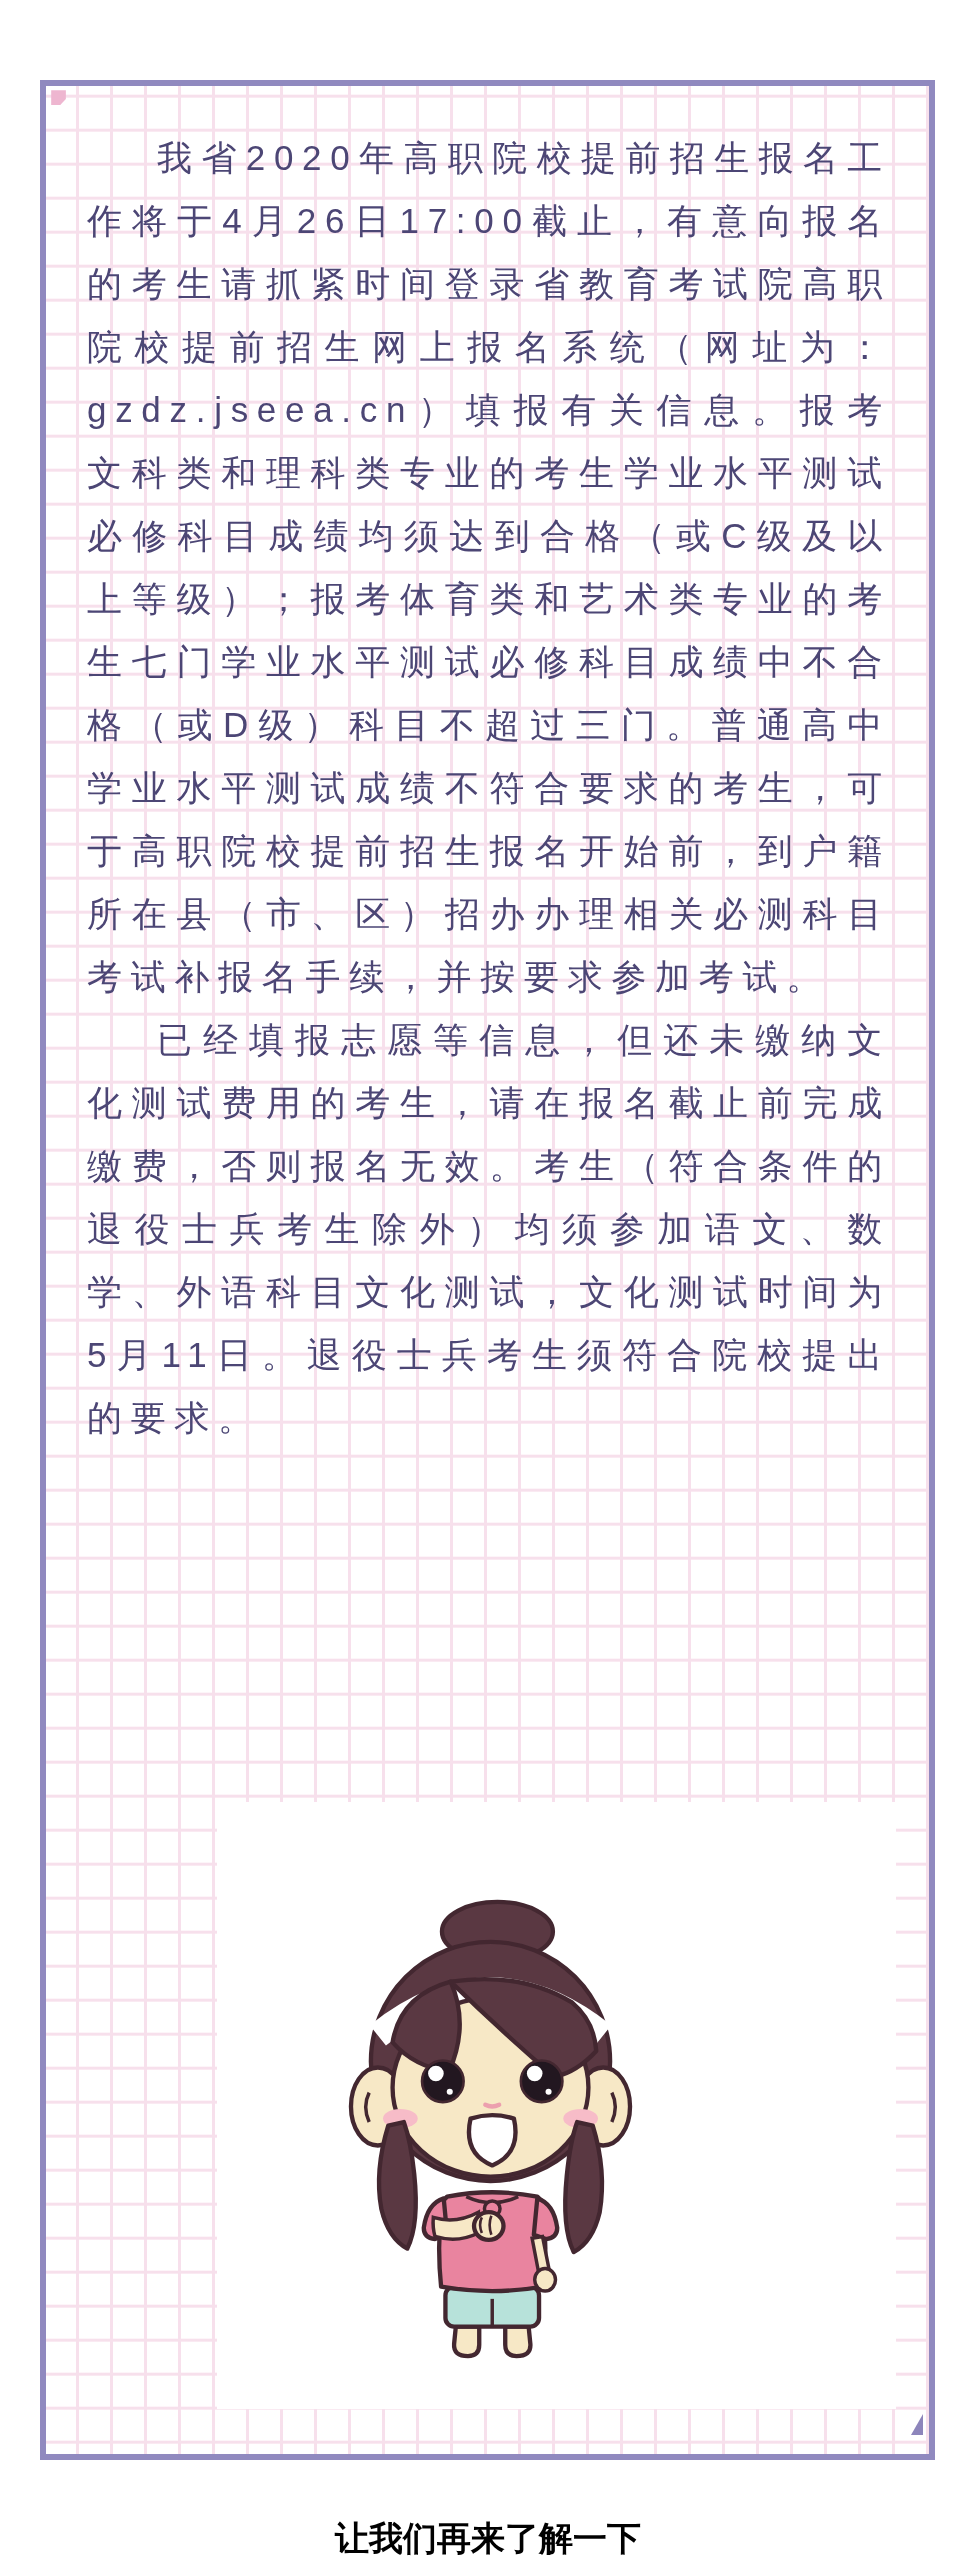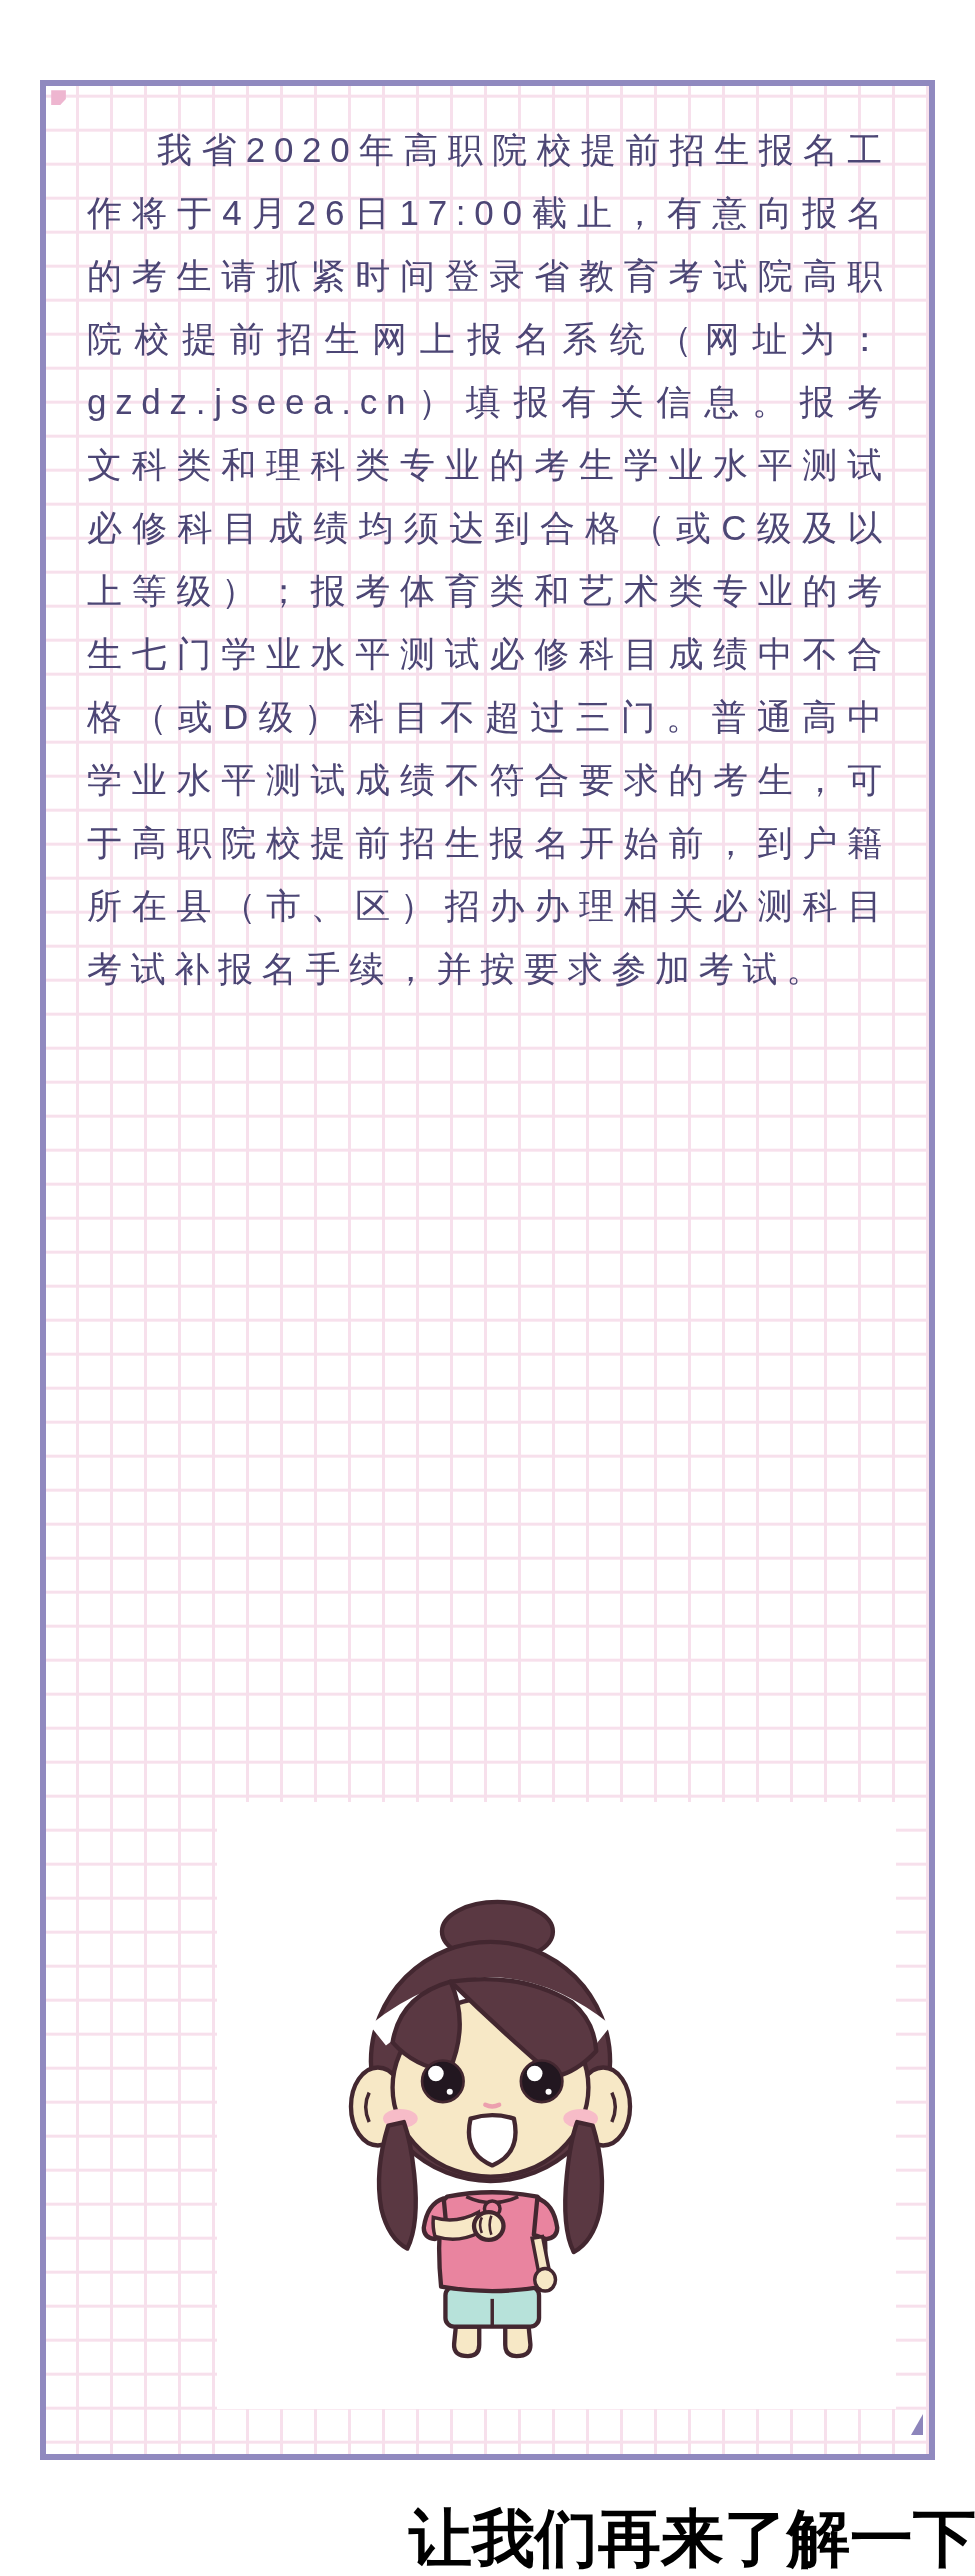--- a/index.html
+++ b/index.html
@@ -18,44 +18,45 @@
   }
   .corner-pink{
     position:absolute;left:5.2px;top:4.3px;width:14.7px;height:14.7px;background:#eeb6d0;
     clip-path:polygon(0 0,100% 0,100% 60%,62% 100%,0 100%);
   }
   .corner-purple{
     position:absolute;right:6px;bottom:19px;width:12px;height:21px;background:#8d85bb;
     clip-path:polygon(100% 0,100% 100%,0 100%);
   }
   .article{
-    position:absolute;left:0;top:4px;width:100%;box-sizing:border-box;
+    position:absolute;left:0;top:12px;width:100%;box-sizing:border-box;
     padding:28px 38px 0 41px;
     font-size:35px;line-height:63px;letter-spacing:8.7px;
     color:#4c4675;text-align:justify;
   }
   .article p{margin:0;text-indent:2em;}
   .illu-box{
     position:absolute;left:171px;top:1716px;width:679px;height:607px;background:#ffffff;
   }
   .girl-svg{position:absolute;left:297px;top:1809px;width:295px;height:468px;}
   .footer-caption{
-    position:absolute;left:0;top:2508px;width:976px;text-align:right;
-    font-size:63px;line-height:61px;font-weight:700;color:#000000;letter-spacing:0;
+    position:absolute;left:0;top:2508px;width:976px;text-align:center;
+    font-size:34px;line-height:61px;font-weight:700;color:#000000;letter-spacing:0;
   }
 </style>
 </head>
 <body>
 
 <div class="card">
   <div class="corner-pink"></div>
   <div class="corner-purple"></div>
 
   <div class="article">
     <p>我省2020年高职院校提前招生报名工作将于4月26日17:00截止，有意向报名的考生请抓紧时间登录省教育考试院高职院校提前招生网上报名系统（网址为：gzdz.jseea.cn）填报有关信息。报考文科类和理科类专业的考生学业水平测试必修科目成绩均须达到合格（或C级及以上等级）；报考体育类和艺术类专业的考生七门学业水平测试必修科目成绩中不合格（或D级）科目不超过三门。普通高中学业水平测试成绩不符合要求的考生，可于高职院校提前招生报名开始前，到户籍所在县（市、区）招办办理相关必测科目考试补报名手续，并按要求参加考试。</p>
+    <p>已经填报志愿等信息，但还未缴纳文化测试费用的考生，请在报名截止前完成缴费，否则报名无效。考生（符合条件的退役士兵考生除外）均须参加语文、数学、外语科目文化测试，文化测试时间为5月11日。退役士兵考生须符合院校提出的要求。</p>
   </div>
 
   <div class="illu-box"></div>
 
   <svg class="girl-svg" viewBox="0 0 340 540">
 
     <ellipse cx="178" cy="42" rx="64" ry="34" fill="#5a3842" stroke="#432730" stroke-width="5"></ellipse>
 
     <circle cx="170" cy="192" r="138" fill="#5a3842" stroke="#432730" stroke-width="5"></circle>
 

